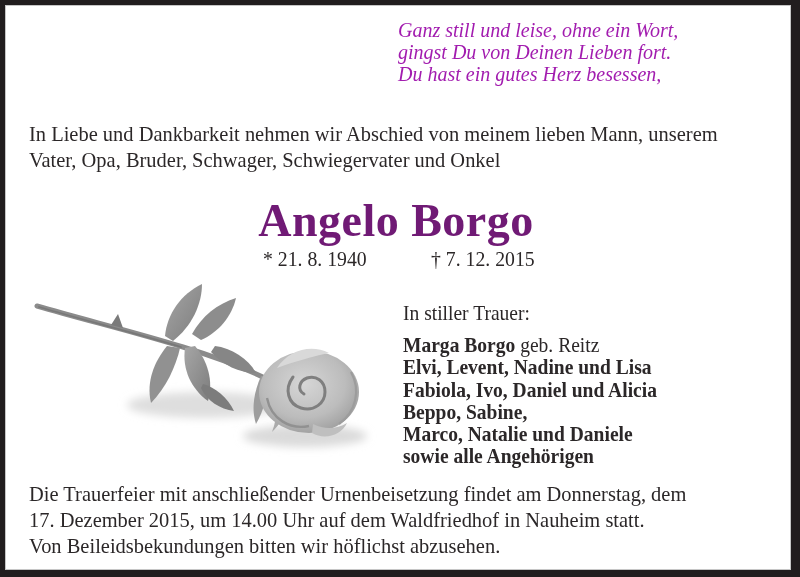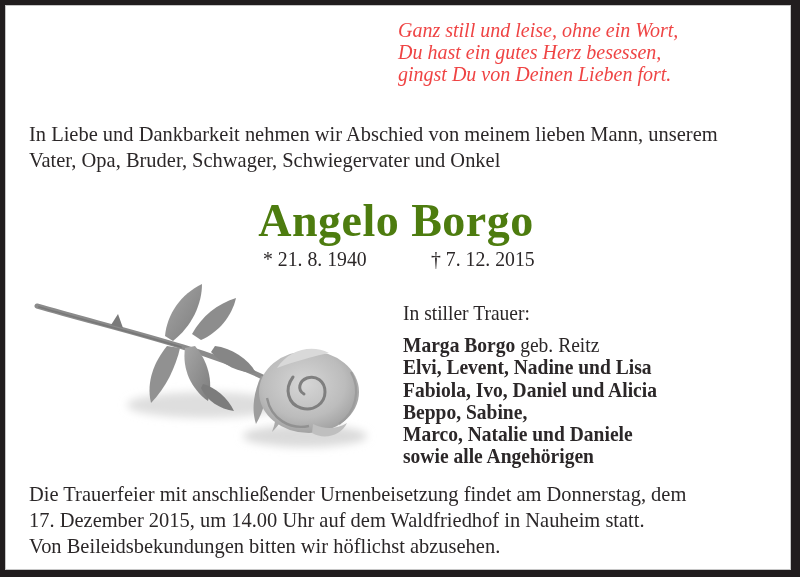--- a/index.html
+++ b/index.html
@@ -14,37 +14,37 @@
   .bar-top{left:0;top:0;width:800px;height:5px;}
   .bar-left{left:0;top:0;width:5px;height:577px;}
   .bar-right{left:791px;top:0;width:9px;height:577px;}
   .bar-bottom{left:0;top:569px;width:800px;height:8px;}
   .frame-inner{position:absolute;left:5px;top:5px;width:784px;height:563px;
     border:1px solid #c6c6c6;pointer-events:none;}
 
   .poem{
     position:absolute;left:398px;top:19px;
     font-style:italic;font-size:20px;line-height:22px;
-    color:#ef4444;
+    color:#a21caf;
   }
   .poem div{white-space:nowrap;}
 
   .narrow{transform:scaleX(0.93);transform-origin:0 0;}
 
   .intro{
     position:absolute;left:29px;top:121px;
     font-size:22px;line-height:26px;
   }
   .intro div{white-space:nowrap;}
 
   .name{
     position:absolute;left:0;top:198px;width:792px;
     margin:0;text-align:center;
     font-size:46px;line-height:46px;font-weight:bold;
-    letter-spacing:0.5px;color:#4d7c0f;
+    letter-spacing:0.5px;color:#701a75;
   }
 
   .dates{position:absolute;left:0;top:247px;width:800px;height:26px;font-size:21px;line-height:24px;}
   .dates span{position:absolute;white-space:nowrap;transform:scaleX(0.94);transform-origin:0 0;}
   .birth{left:263px;}
   .death{left:431px;}
 
   .rose{position:absolute;left:15px;top:276px;width:375px;height:195px;}
 
   .mourning{position:absolute;left:403px;top:301px;}
@@ -69,22 +69,22 @@
 <div>
 
   <div class="bar bar-top"></div>
   <div class="bar bar-left"></div>
   <div class="bar bar-right"></div>
   <div class="bar bar-bottom"></div>
   <div class="frame-inner"></div>
 
   <div class="poem">
     <div>Ganz still und leise, ohne ein Wort,</div>
+    <div>gingst Du von Deinen Lieben fort.</div>
     <div>Du hast ein gutes Herz besessen,</div>
-    <div>gingst Du von Deinen Lieben fort.</div>
   </div>
 
   <div class="intro narrow">
     <div>In Liebe und Dankbarkeit nehmen wir Abschied von meinem lieben Mann, unserem</div>
     <div>Vater, Opa, Bruder, Schwager, Schwiegervater und Onkel</div>
   </div>
 
   <h1 class="name">Angelo Borgo</h1>
 
   <div class="dates">

